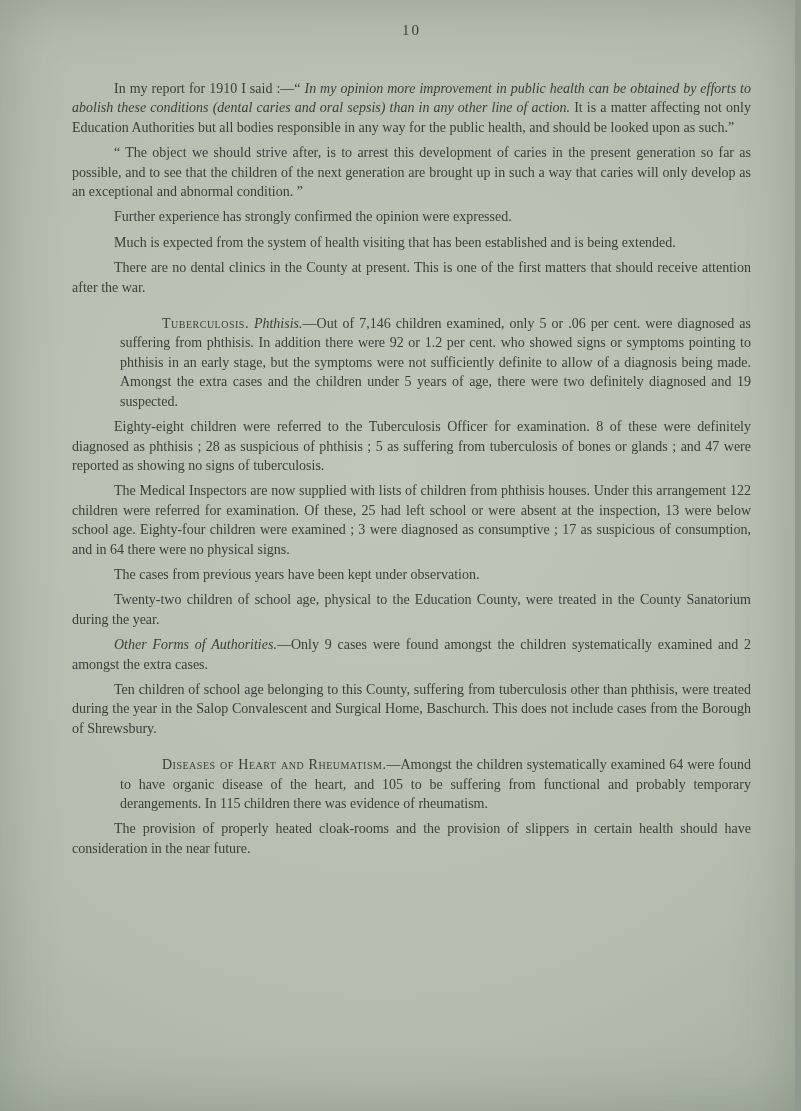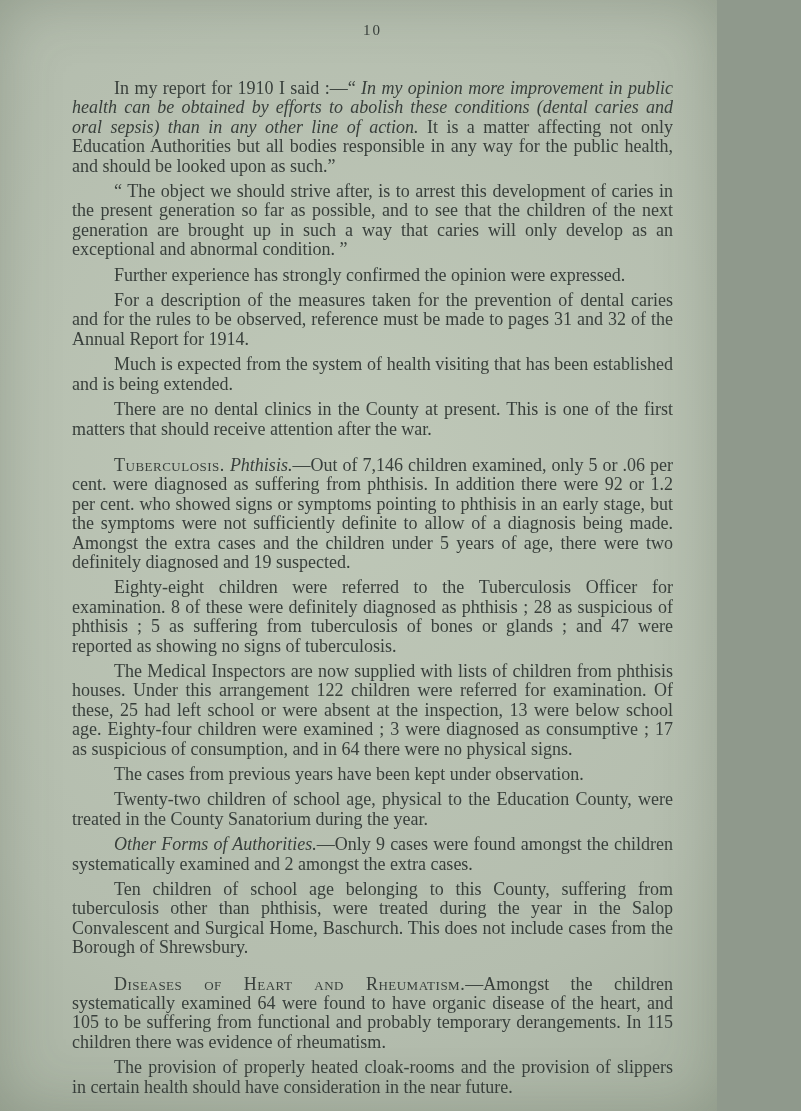--- a/index.html
+++ b/index.html
@@ -10,60 +10,60 @@
   }
   *{box-sizing:border-box;}
   html,body{margin:0;padding:0;}
   body{
     width:801px;height:1111px;overflow:hidden;
     background:#8f998c;
     font-family:"Liberation Serif","DejaVu Serif",serif;
   }
   .page{
     position:relative;
-    width:717px;height:1111px;
+    width:795px;height:1111px;
     background:radial-gradient(ellipse 120% 90% at 48% 42%,
       var(--paper-light) 0%, var(--paper) 55%, var(--paper-dark) 100%);
     color:var(--ink);
     padding:14px 44px 24px 72px;
     box-shadow:inset 0 0 60px rgba(60,70,55,0.25);
   }
   .page-number{
     text-align:center;
     font-size:15px;
     letter-spacing:2px;
     margin:8px 0 40px 0;
   }
   .content p{
     margin:0 0 6px 0;
     text-indent:42px;
     text-align:justify;
-    font-size:18px;
+    font-size:14px;
     line-height:19.4px;
   }
   .content p.section-gap{
     margin-top:17px;
+    margin-left:48px;
   }
   .seg-normal{font-style:normal;}
   .seg-italic{font-style:italic;}
   .seg-smallcaps{
     font-variant:small-caps;
     letter-spacing:0.5px;
   }
 </style>
 </head>
 <body>
 
 <div class="page">
   <div class="page-number">10</div>
   <div class="content">
       <p><span class="seg-normal">In my report for 1910 I said :—“ </span><span class="seg-italic">In my opinion more improvement in public health can be obtained by efforts to abolish these conditions (dental caries and oral sepsis) than in any other line of action.</span><span class="seg-normal"> It is a matter affecting not only Education Authorities but all bodies responsible in any way for the public health, and should be looked upon as such.”</span></p>
       <p><span class="seg-normal">“ The object we should strive after, is to arrest this development of caries in the present generation so far as possible, and to see that the children of the next generation are brought up in such a way that caries will only develop as an exceptional and abnormal condition. ”</span></p>
       <p><span class="seg-normal">Further experience has strongly confirmed the opinion were expressed.</span></p>
-      <p><span class="seg-normal">For a description of the measures taken for the prevention of dental caries and for the rules to be observed, reference must be made to pages 31 and 32 of the Annual Report for 1914.</span></p>
       <p><span class="seg-normal">Much is expected from the system of health visiting that has been established and is being extended.</span></p>
       <p><span class="seg-normal">There are no dental clinics in the County at present.  This is one of the first matters that should receive attention after the war.</span></p>
       <p class="section-gap"><span class="seg-smallcaps">Tuberculosis.</span><span class="seg-normal">  </span><span class="seg-italic">Phthisis.</span><span class="seg-normal">—Out of 7,146 children examined, only 5 or .06 per cent. were diagnosed as suffering from phthisis.  In addition there were 92 or 1.2 per cent. who showed signs or symptoms pointing to phthisis in an early stage, but the symptoms were not sufficiently definite to allow of a diagnosis being made.  Amongst the extra cases and the children under 5 years of age, there were two definitely diagnosed and 19 suspected.</span></p>
       <p><span class="seg-normal">Eighty-eight children were referred to the Tuberculosis Officer for examination.  8 of these were definitely diagnosed as phthisis ; 28 as suspicious of phthisis ; 5 as suffering from tuberculosis of bones or glands ; and 47 were reported as showing no signs of tuberculosis.</span></p>
       <p><span class="seg-normal">The Medical Inspectors are now supplied with lists of children from phthisis houses.  Under this arrangement 122 children were referred for examination.  Of these, 25 had left school or were absent at the inspection, 13 were below school age.  Eighty-four children were examined ; 3 were diagnosed as consumptive ; 17 as suspicious of consumption, and in 64 there were no physical signs.</span></p>
       <p><span class="seg-normal">The cases from previous years have been kept under observation.</span></p>
       <p><span class="seg-normal">Twenty-two children of school age, physical to the Education County, were treated in the County Sanatorium during the year.</span></p>
       <p><span class="seg-italic">Other Forms of Authorities.</span><span class="seg-normal">—Only 9 cases were found amongst the children systematically examined and 2 amongst the extra cases.</span></p>
       <p><span class="seg-normal">Ten children of school age belonging to this County, suffering from tuberculosis other than phthisis, were treated during the year in the Salop Convalescent and Surgical Home, Baschurch.  This does not include cases from the Borough of Shrewsbury.</span></p>
       <p class="section-gap"><span class="seg-smallcaps">Diseases of Heart and Rheumatism.</span><span class="seg-normal">—Amongst the children systematically examined 64 were found to have organic disease of the heart, and 105 to be suffering from functional and probably temporary derangements.  In 115 children there was evidence of rheumatism.</span></p>

